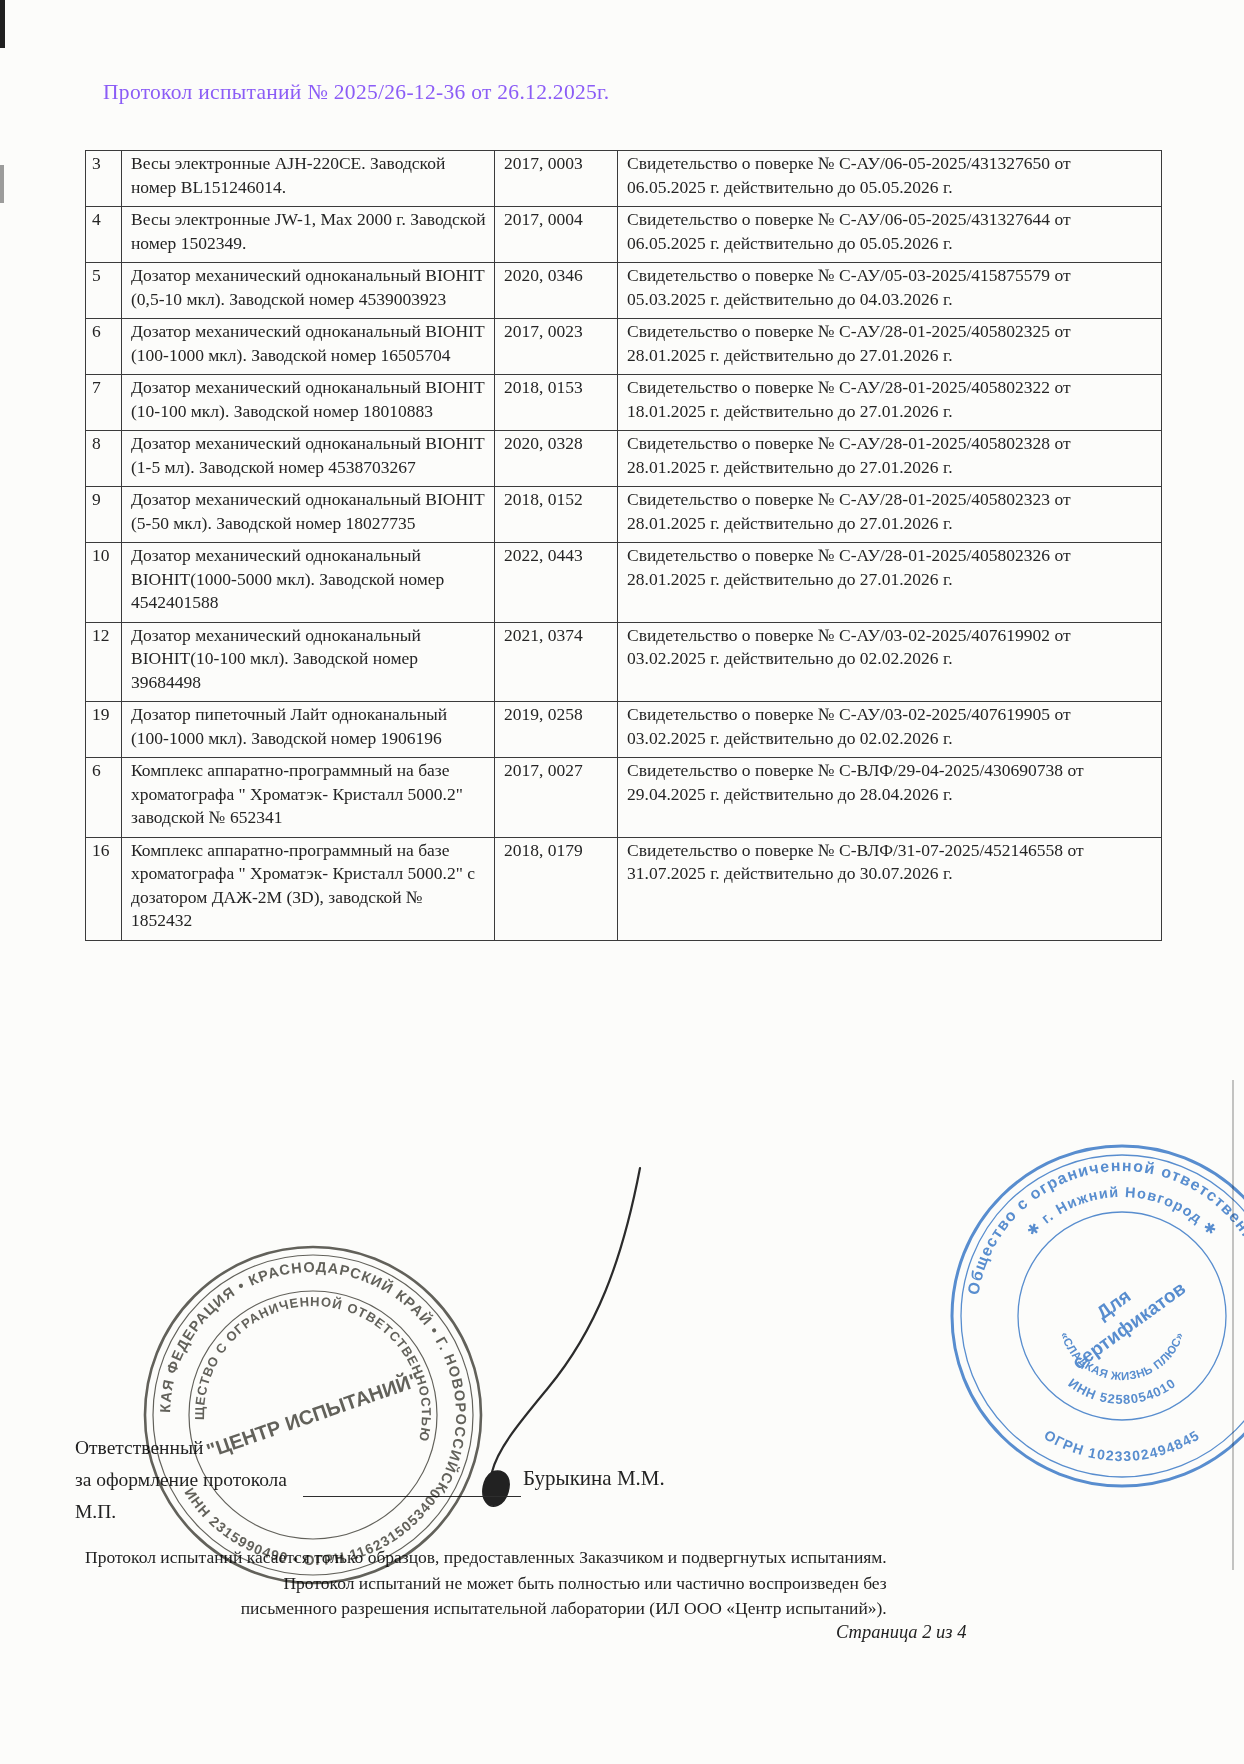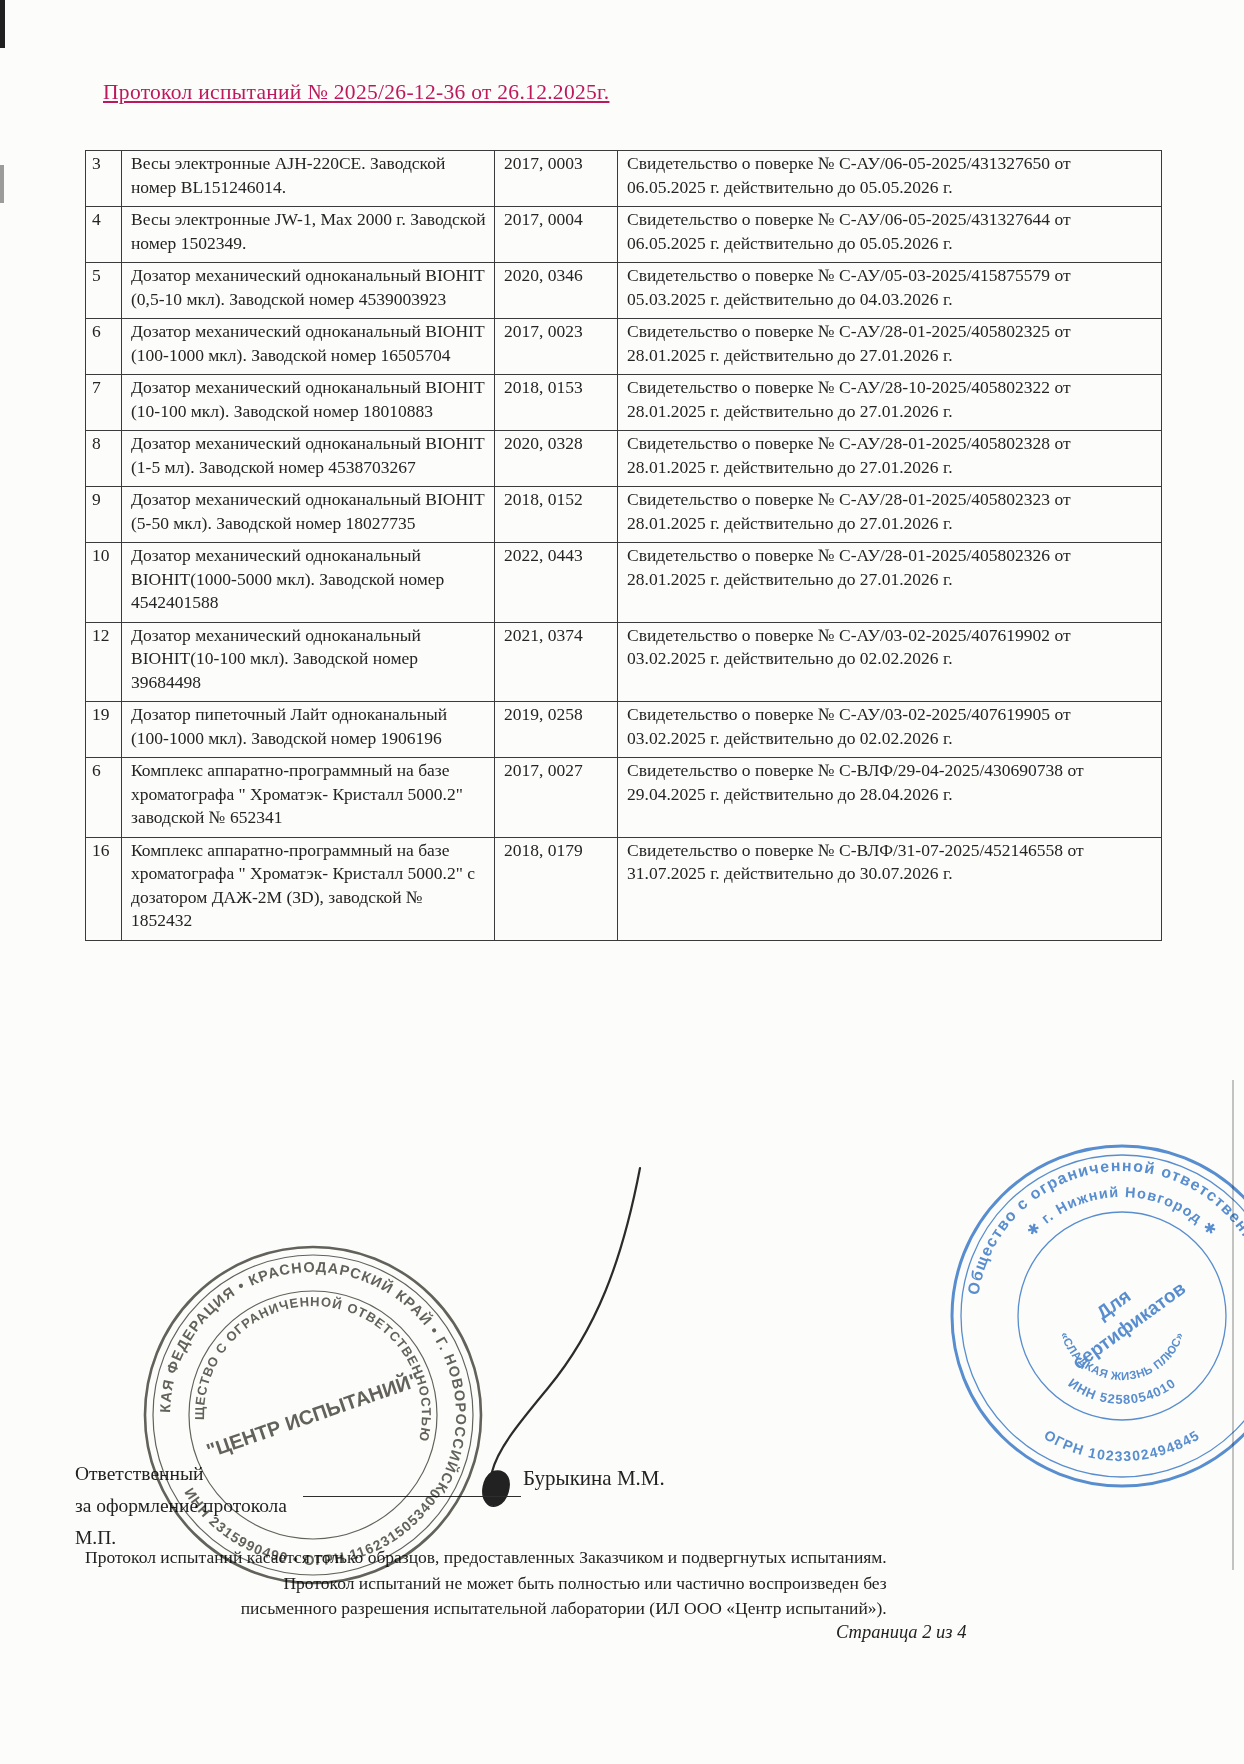--- a/index.html
+++ b/index.html
@@ -7,37 +7,37 @@
     position:relative;
     width:1244px;height:1764px;
     margin:0 auto;
     background:#fcfcfa;
     overflow:hidden;
     font-family:"Liberation Serif","DejaVu Serif",serif;
     color:#1e1e1e;
   }
   .title{
     position:absolute;left:103px;top:80px;
-    font-size:21.5px;letter-spacing:.3px;color:#be185d;text-decoration:underline;
+    font-size:21.5px;letter-spacing:.3px;color:#8b5cf6;
   }
   table.equip{
     position:absolute;left:85px;top:150px;
     width:1076px;border-collapse:collapse;table-layout:fixed;
   }
   table.equip td{
     border:1.6px solid #3b3b3b;
     vertical-align:top;
     font-size:17.5px;line-height:23.5px;
     padding:1px 8px 7px 9px;
     color:#242424;
   }
   table.equip td.c-num{padding-left:6px;}
   .sig-block{
     position:absolute;left:75px;top:1432px;
-    font-size:19.5px;line-height:32px;color:#222;margin-top:26px;
+    font-size:19.5px;line-height:32px;color:#222;
   }
   .sig-name{
     position:absolute;left:523px;top:1466px;
     font-size:21px;color:#222;
   }
   .sig-line{
     position:absolute;left:303px;top:1496px;width:218px;height:0;
     border-top:1.7px solid #2e2e2e;
   }
   .footer{
@@ -97,21 +97,21 @@
         <tr>
           <td class="c-num">6</td>
           <td class="c-name">Дозатор механический одноканальный BIOHIT (100-1000 мкл). Заводской номер 16505704</td>
           <td class="c-reg">2017, 0023</td>
           <td class="c-cert">Свидетельство о поверке № С-АУ/28-01-2025/405802325 от 28.01.2025 г. действительно до 27.01.2026 г.</td>
         </tr>
         <tr>
           <td class="c-num">7</td>
           <td class="c-name">Дозатор механический одноканальный BIOHIT (10-100 мкл). Заводской номер 18010883</td>
           <td class="c-reg">2018, 0153</td>
-          <td class="c-cert">Свидетельство о поверке № С-АУ/28-10-2025/405802322 от 28.01.2025 г. действительно до 27.01.2026 г.</td>
+          <td class="c-cert">Свидетельство о поверке № С-АУ/28-01-2025/405802322 от 18.01.2025 г. действительно до 27.01.2026 г.</td>
         </tr>
         <tr>
           <td class="c-num">8</td>
           <td class="c-name">Дозатор механический одноканальный BIOHIT (1-5 мл). Заводской номер 4538703267</td>
           <td class="c-reg">2020, 0328</td>
           <td class="c-cert">Свидетельство о поверке № С-АУ/28-01-2025/405802328 от 28.01.2025 г. действительно до 27.01.2026 г.</td>
         </tr>
         <tr>
           <td class="c-num">9</td>
           <td class="c-name">Дозатор механический одноканальный BIOHIT (5-50 мкл). Заводской номер 18027735</td>

